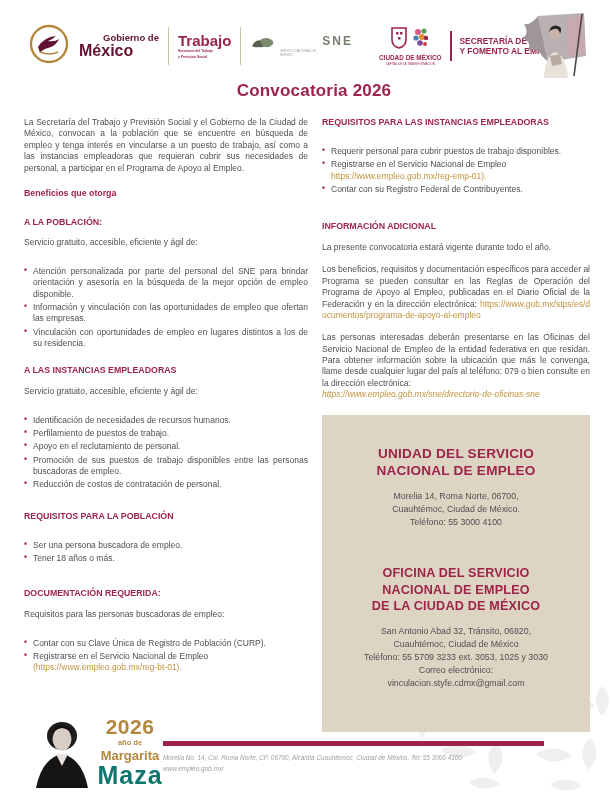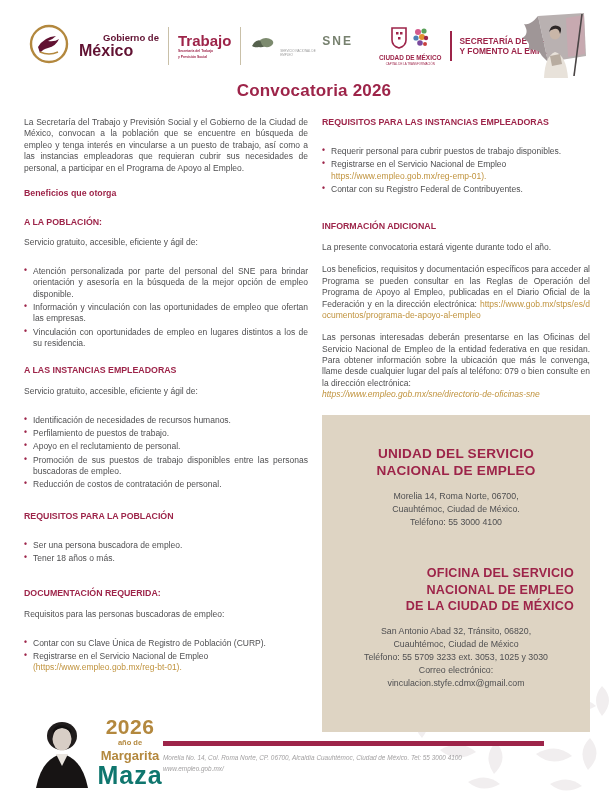--- a/index.html
+++ b/index.html
@@ -40,21 +40,21 @@
   ul.blt{list-style:none;margin:17px 0 12px 0;padding:0;}
   ul.blt li{position:relative;padding-left:9px;margin-bottom:2px;text-align:justify;}
   ul.blt li::before{content:"\2022";position:absolute;left:0;top:-1px;color:#9d2449;font-weight:bold;}
   .link{color:#c0933e;text-decoration:none;cursor:pointer;word-break:break-all;}
   .link.it{font-style:italic;}
   
   .box{background:#ded4c3;margin-top:14px;padding:30px 16px 42px 16px;text-align:center;}
   .box .office{margin-bottom:30px;}
   .box .office:last-child{margin-bottom:0;}
   .box .o-title{font-size:13.6px;font-weight:bold;color:#9d2449;line-height:1.3;letter-spacing:.2px;}
-  .box .o-title.small{font-size:12.6px;text-align:right;}
+  .box .o-title.small{font-size:12.6px;}
   .box .o-title span{display:block;}
   .box .o-addr{font-size:8.8px;color:#4f4f51;line-height:1.5;margin-top:10px;}
   .box .o-addr span{display:block;}
   
   .portrait{position:absolute;left:30px;bottom:0;z-index:2;}
   .yearlogo{position:absolute;left:92px;top:716px;width:76px;text-align:center;line-height:1;z-index:2;}
   .yearlogo .y{font-size:21px;font-weight:bold;color:#b3883e;letter-spacing:.5px;display:block;}
   .yearlogo .a{font-size:7.5px;font-weight:bold;color:#b3883e;display:block;margin-top:2px;}
   .yearlogo .m1{font-size:13px;font-weight:bold;color:#b3883e;display:block;margin-top:2px;}
   .yearlogo .m2{font-size:25px;font-weight:bold;color:#0f766e;display:block;margin-top:1px;letter-spacing:1px;}

